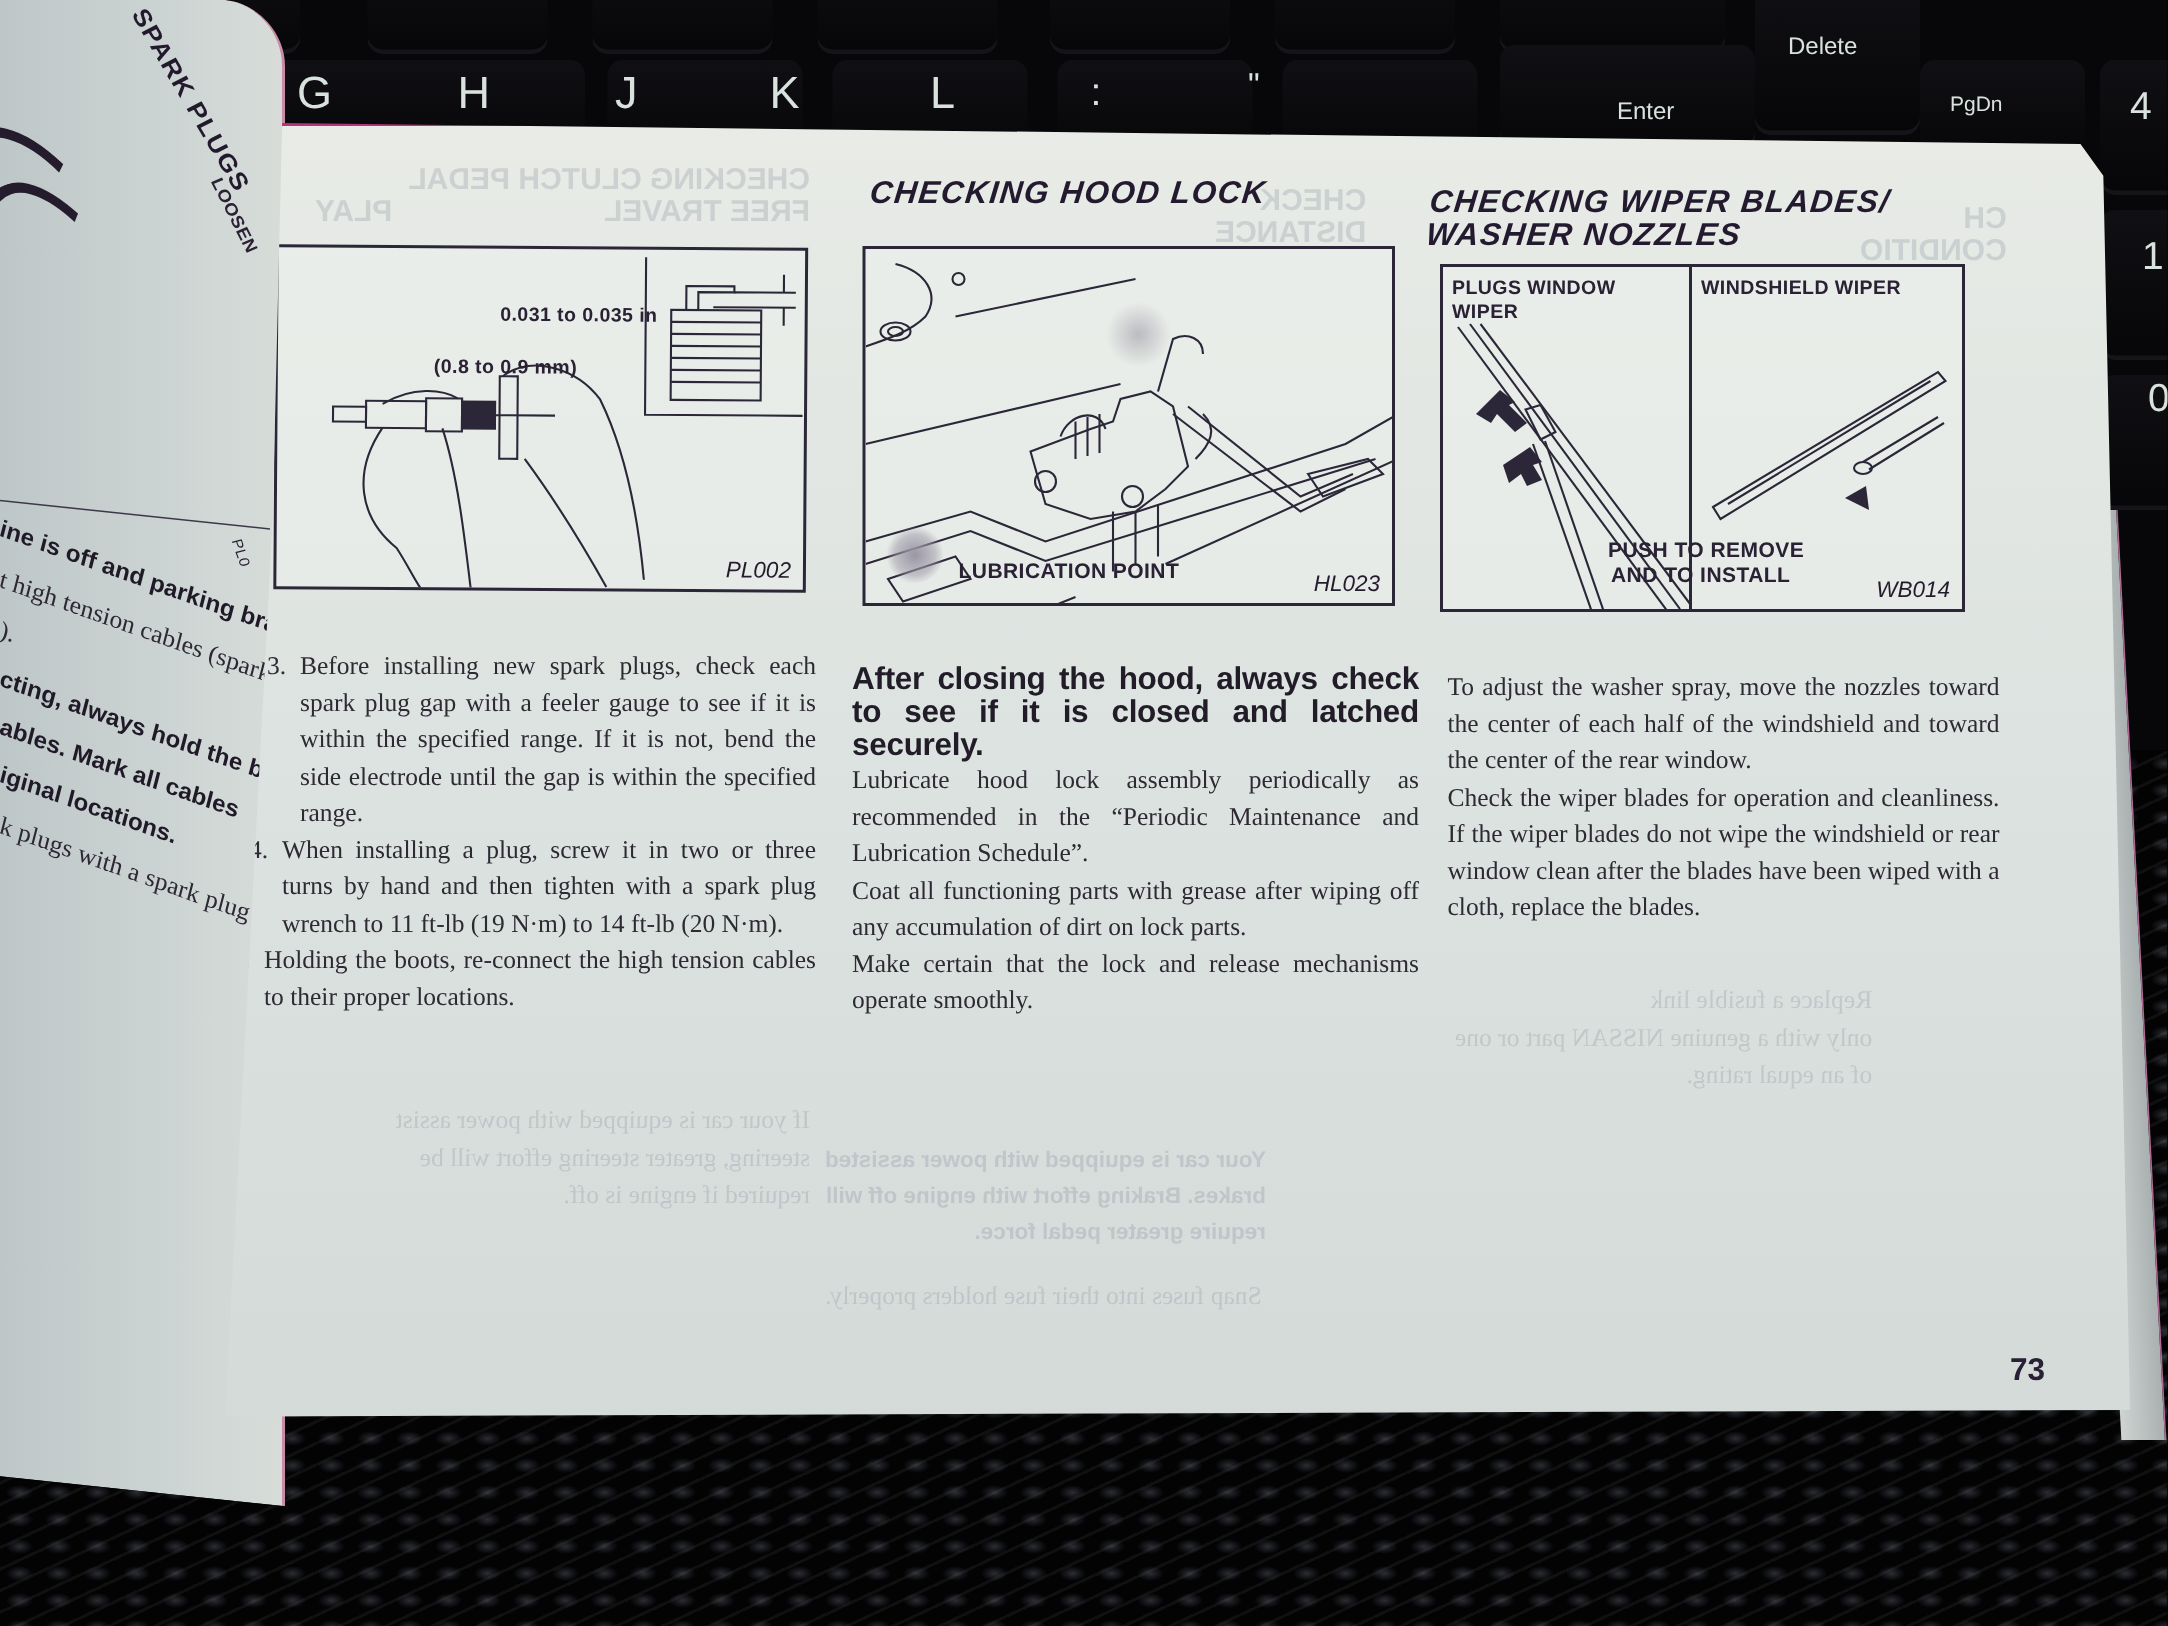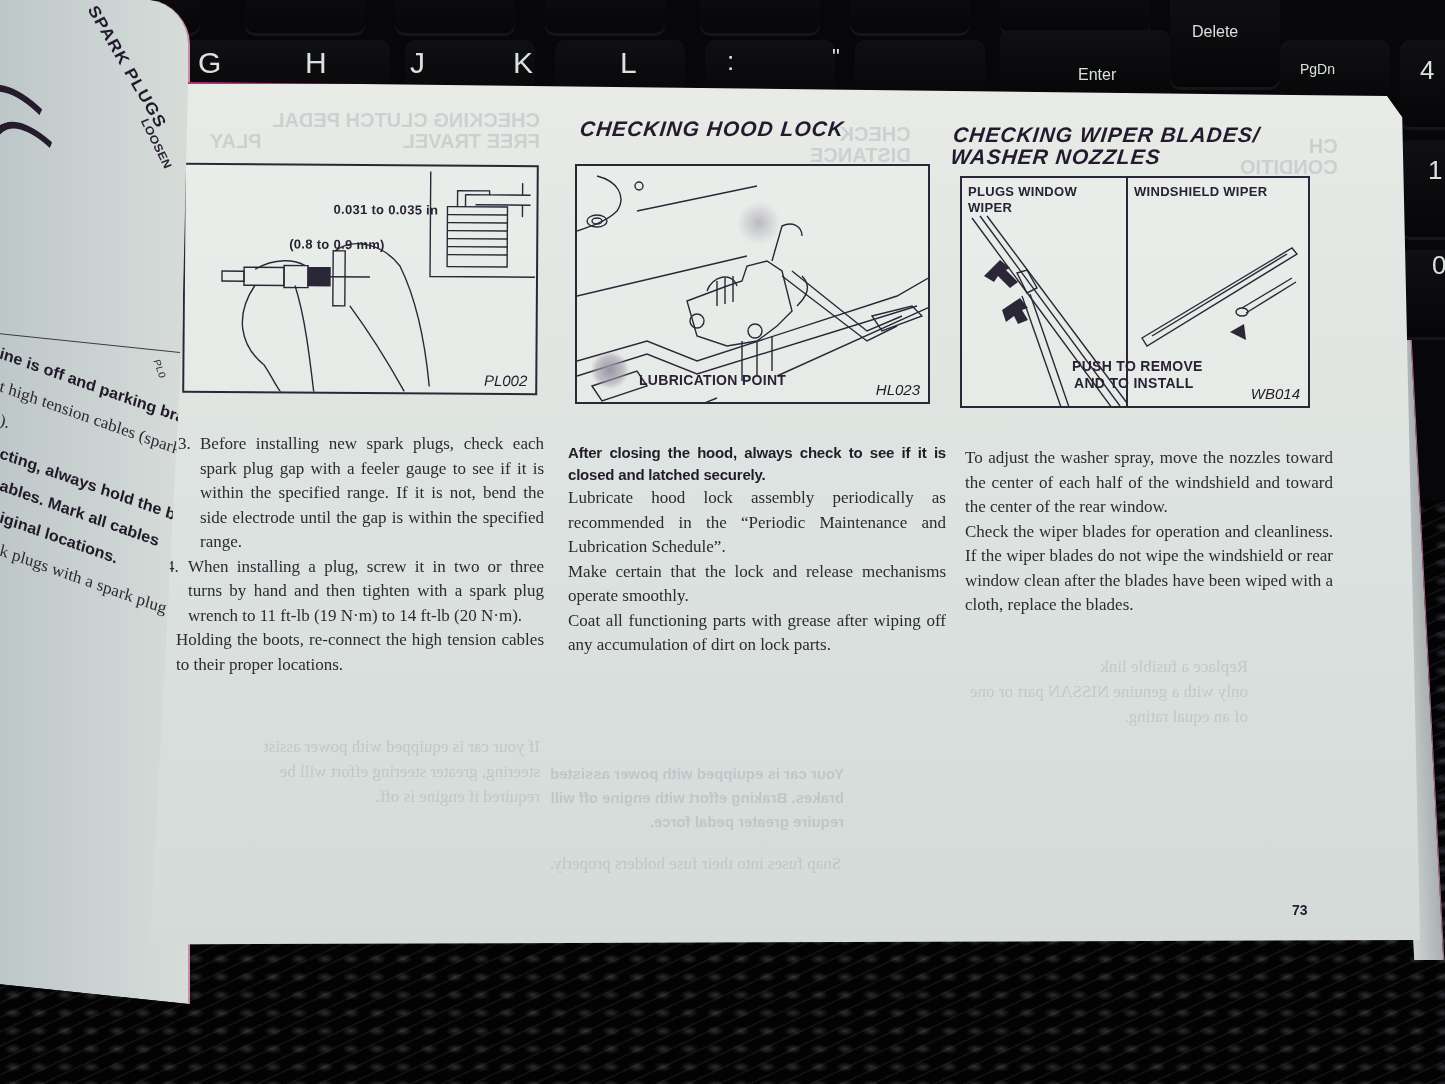--- a/index.html
+++ b/index.html
@@ -100,28 +100,28 @@
   .fig-label {
     position: absolute; font-family: "Liberation Sans", sans-serif; font-weight: 700;
     font-size: 13px; color: #2a2234; line-height: 16px; letter-spacing: 0.3px;
   }
   .body-text {
     position: absolute; font-size: 17px; line-height: 24.5px; color: #2e2a33;
     text-align: justify;
   }
   .body-text p { margin: 0; }
   .bold-note {
-    font-family: "Liberation Sans", sans-serif; font-weight: 700; font-size: 15px;
+    font-family: "Liberation Sans", sans-serif; font-weight: 700; font-size: 21px;
     color: #211c27; line-height: 22px; letter-spacing: -0.2px;
   }
   .num-item { display: flex; }
   .num-item .n { width: 22px; flex: 0 0 22px; }
   .page-number {
-    position: absolute; left: 1292px; top: 902px;
-    font-family: "Liberation Sans", sans-serif; font-weight: 700; font-size: 14px; color: #2a2035;
+    position: absolute; left: 1340px; top: 902px;
+    font-family: "Liberation Sans", sans-serif; font-weight: 700; font-size: 21px; color: #2a2035;
   }
   svg { position: absolute; left: 0; top: 0; }
 </style>
 </head>
 <body>
 
 <div class="keyboard">
 
   <div class="key" style="left:80px;top:-30px;width:120px;"></div>
   <div class="key" style="left:245px;top:-30px;width:120px;"></div>
@@ -302,22 +302,22 @@
     </svg>
     <div style="position:absolute;left:14px;top:185px;width:38px;height:38px;border-radius:50%;background:radial-gradient(#9a96a4 0, rgba(154,150,164,0.5) 50%, transparent 72%);"></div>
     <div style="position:absolute;left:160px;top:35px;width:44px;height:44px;border-radius:50%;background:radial-gradient(rgba(150,146,160,0.55) 0, transparent 70%);"></div>
     <span class="fig-label" style="left:62px;top:206px;font-size:14px;">LUBRICATION POINT</span>
     <span class="fig-code">HL023</span>
   </div>
 
   <div class="body-text" style="left:418px;top:358px;width:378px;">
     <p class="bold-note">After closing the hood, always check to see if it is closed and latched securely.</p>
     <p>Lubricate hood lock assembly periodically as recommended in the “Periodic Maintenance and Lubrication Schedule”.</p>
+    <p>Coat all functioning parts with grease after wiping off any accumulation of dirt on lock parts.</p>
     <p>Make certain that the lock and release mechanisms operate smoothly.</p>
-    <p>Coat all functioning parts with grease after wiping off any accumulation of dirt on lock parts.</p>
   </div>
 
   <div class="section-title" style="left:802px;top:40px;">
     <div>CHECKING WIPER BLADES/</div>
     <div>WASHER NOZZLES</div>
   </div>
   <div class="figure" style="left:810px;top:92px;width:350px;height:232px;">
     <div style="position:absolute;left:164px;top:0;width:2px;height:232px;background:#2c2738;"></div>
     <svg width="350" height="232">
       <g fill="none" stroke="#2c2738" stroke-width="1.4">

